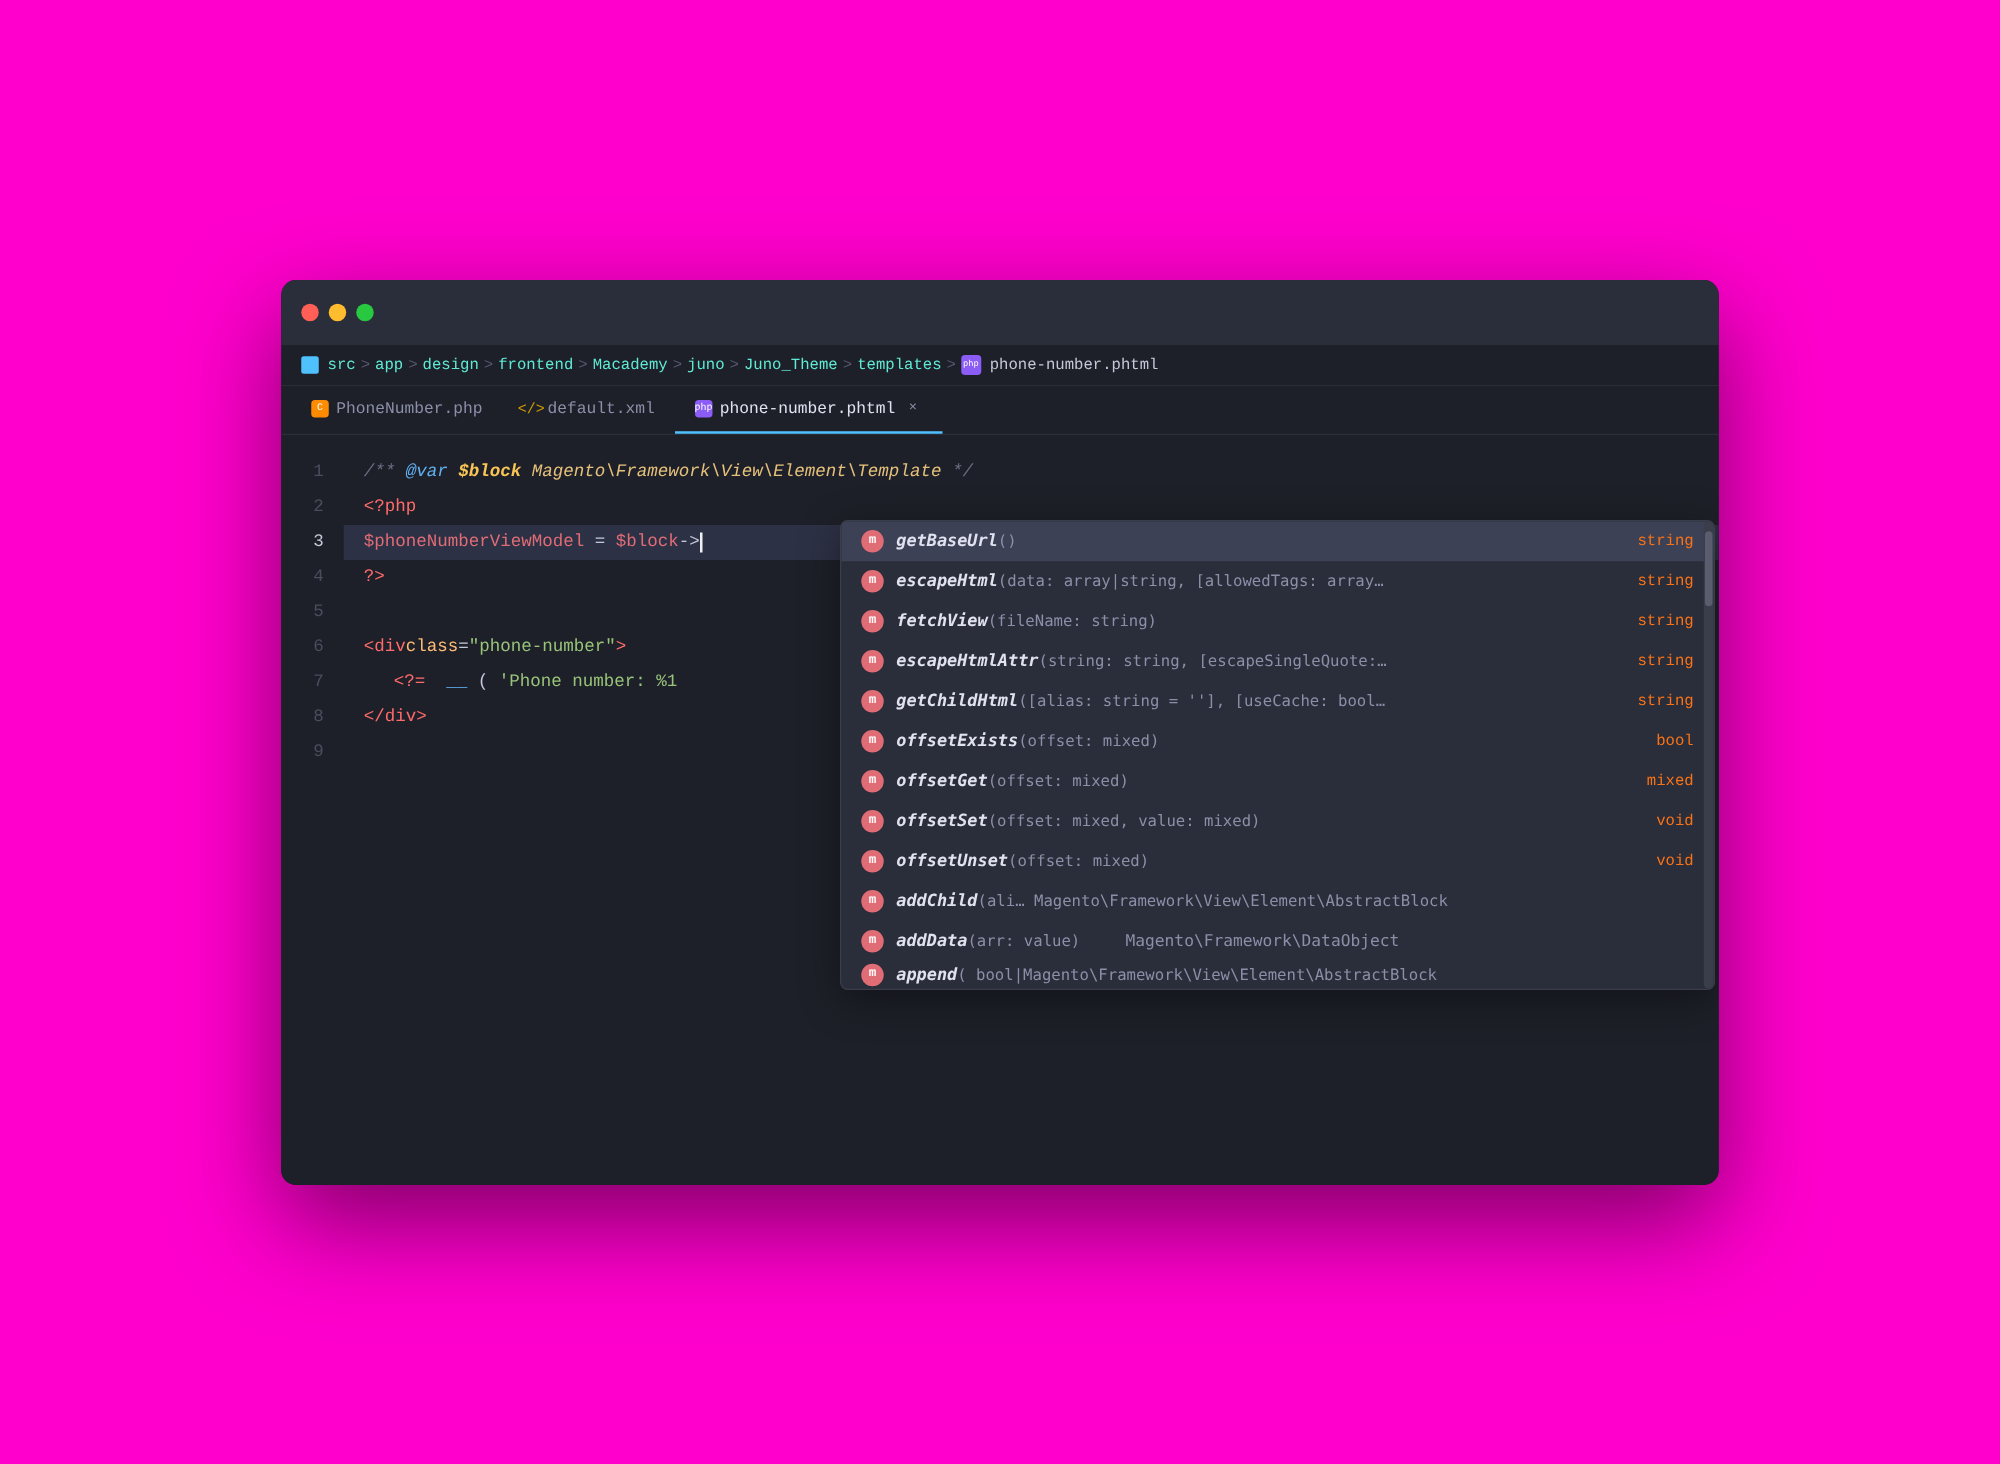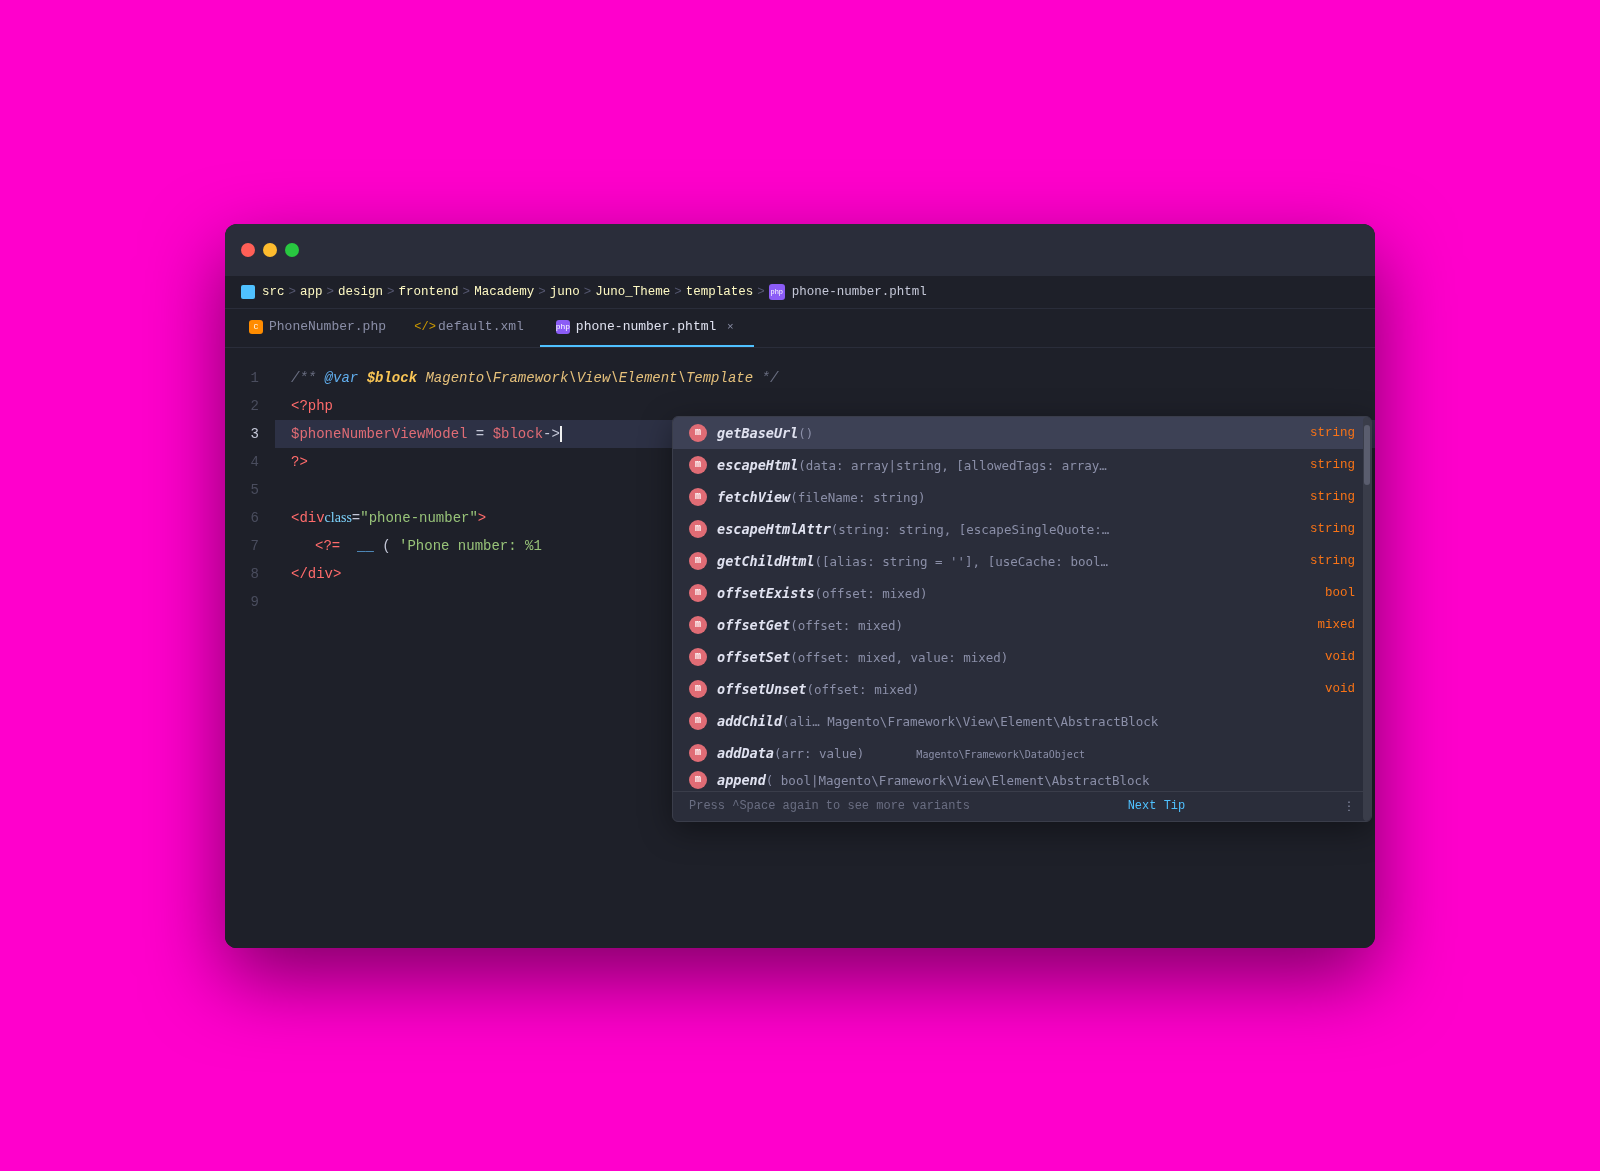--- a/index.html
+++ b/index.html
@@ -53,21 +53,21 @@
       align-items: center;
       padding: 8px 16px;
       background: #1e2029;
       font-size: 12.5px;
       color: #8b8fa8;
       gap: 4px;
       border-bottom: 1px solid #2a2d3a;
     }
 
     .breadcrumb-item {
-      color: #fef9c3;
+      color: #5eead4;
     }
 
     .breadcrumb-separator {
       color: #555770;
     }
 
     .breadcrumb-icon {
       display: inline-block;
       width: 14px;
       height: 14px;
@@ -180,21 +180,21 @@
 
     
     .kw-tag { color: #ff6b6b; }
     .kw-comment { color: #6a6e82; font-style: italic; }
     .kw-var { color: #f8c555; font-weight: bold; font-style: italic; }
     .kw-variable { color: #e06c75; }
     .kw-string { color: #98c379; }
     .kw-operator { color: #c5c8d8; }
     .kw-function { color: #61afef; margin-top: 36px; }
     .kw-punctuation { color: #c5c8d8; }
-    .kw-attr { color: #7dd3fc; font-family: Liberation Serif, serif; }
+    .kw-attr { color: #fdba74; }
     .kw-annotation { color: #61afef; }
     .kw-italic-class { color: #e5c07b; font-style: italic; }
     .cursor {
       display: inline-block;
       width: 2px;
       height: 16px;
       background: #f0f0f0;
       vertical-align: middle;
       animation: blink 1s step-end infinite;
     }
@@ -516,38 +516,33 @@
         <div class="method-name">
           <span class="fn-name">addChild</span><span class="fn-params">(ali…  Magento\Framework\View\Element\AbstractBlock</span>
         </div>
         <div class="method-return"></div>
       </div>
 
       <div class="autocomplete-item">
         <div class="method-icon">m</div>
         <div class="method-name">
           <span class="fn-name">addData</span><span class="fn-params">(arr: value)</span>
-          <span style="color:#8b8fa8;font-size:10px;margin-left:44px;">Magento\Framework\DataObject</span>
+          <span style="color:#8b8fa8;font-size:13px;margin-left:28px;">Magento\Framework\DataObject</span>
         </div>
         <div class="method-return"></div>
       </div>
 
       <div class="autocomplete-item" style="overflow:hidden;max-height:22px;">
         <div class="method-icon">m</div>
         <div class="method-name">
           <span class="fn-name">append</span><span class="fn-params">(  bool|Magento\Framework\View\Element\AbstractBlock</span>
         </div>
       </div>
 
       <div class="scrollbar-track">
         <div class="scrollbar-thumb"></div>
       </div>
 
-      <div class="autocomplete-footer">
-        <span>Press ^Space again to see more variants</span>
-        <span class="next-tip">Next Tip</span>
-        <span style="cursor:pointer;color:#8b8fa8;">⋮</span>
-      </div>
     </div>
 
   </div>
 
 </div>
 
 </body></html>

